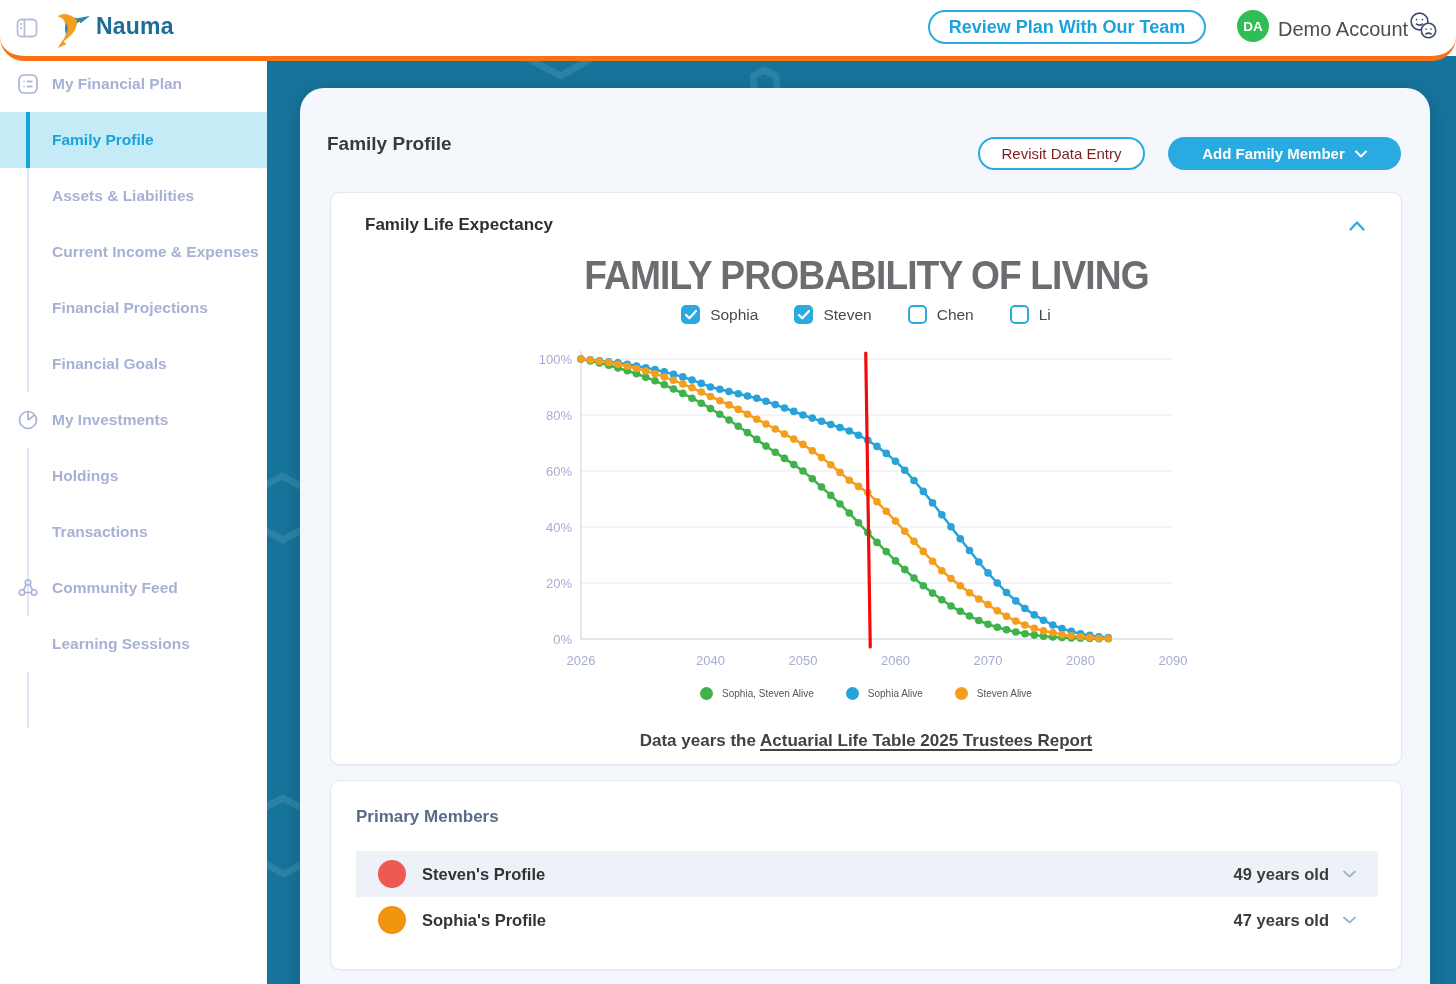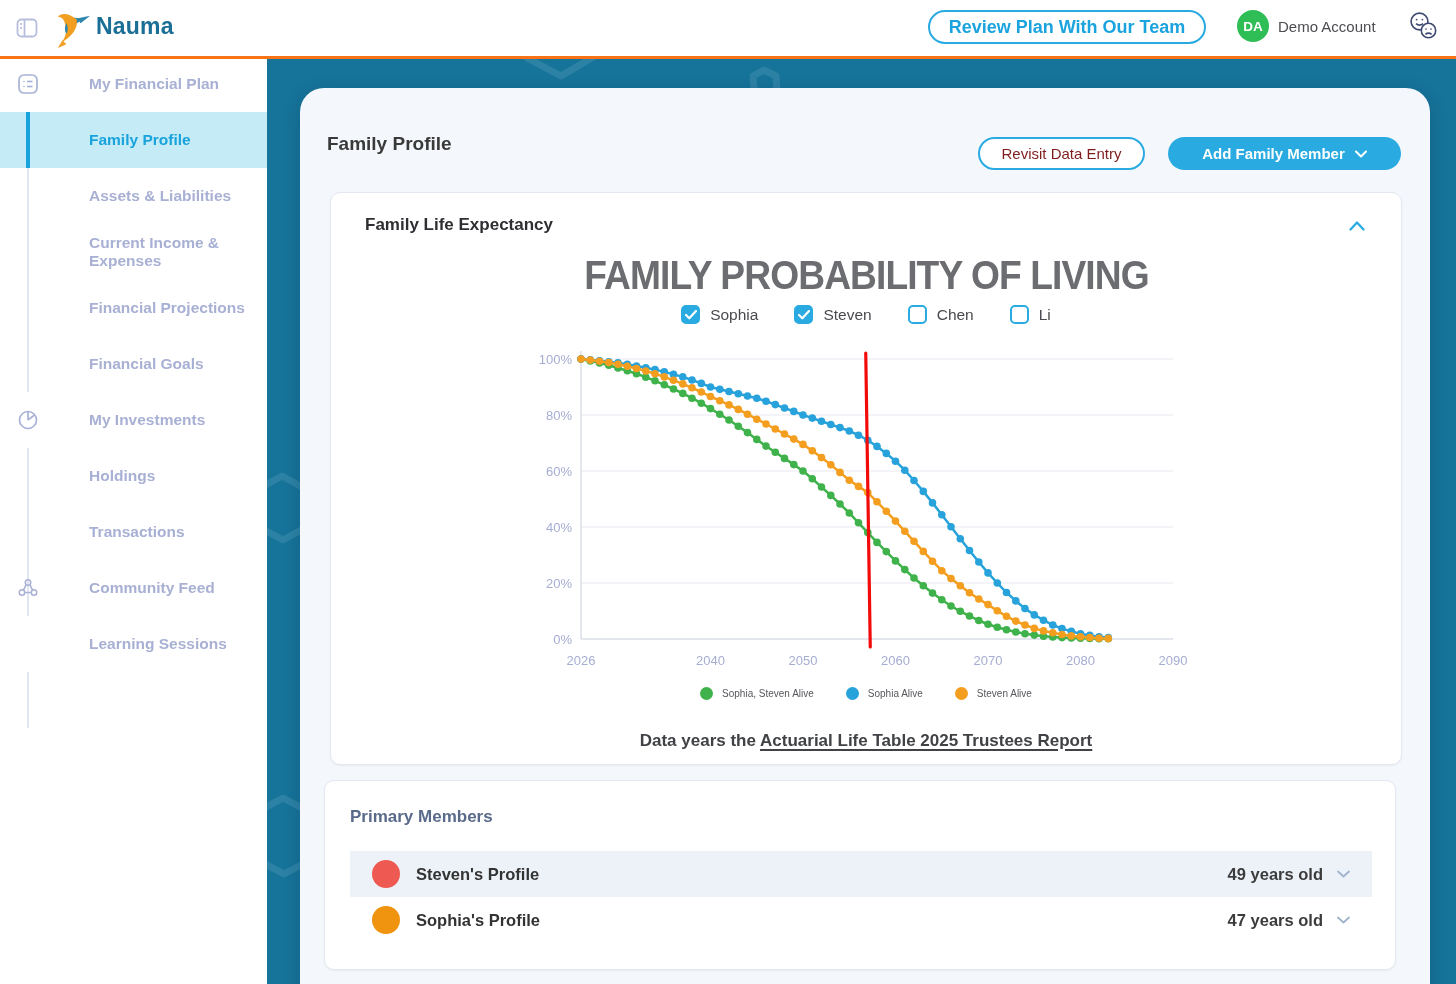--- a/index.html
+++ b/index.html
@@ -1,31 +1,31 @@
 <!DOCTYPE html>
 <html><head>
 <meta charset="utf-8">
 <style>
   html,body{margin:0;padding:0;}
   body{width:1456px;height:984px;overflow:hidden;font-family:"Liberation Sans",sans-serif;background:#fff;}
   #app{position:relative;width:1456px;height:984px;}
 
   
-  .topbar{position:absolute;left:0;top:0;width:1456px;height:56px;background:#fff;border-bottom:3px solid #f97316;z-index:30;}
+  .topbar{position:absolute;left:0;top:0;width:1456px;height:56px;background:#fff;border-bottom:5px solid #f97316;z-index:30;border-radius:24px;}
   .toggle-btn{position:absolute;left:15px;top:16px;width:24px;height:24px;cursor:pointer;}
   .logo-bird{position:absolute;left:54px;top:8px;width:38px;height:40px;}
   .logo-text{position:absolute;left:96px;top:13px;font-size:23px;font-weight:bold;color:#1b6f96;letter-spacing:.2px;}
   .review-btn{position:absolute;left:928px;top:10px;width:278px;height:34px;box-sizing:border-box;border:2px solid #29abe2;border-radius:18px;color:#1ba3de;font-size:18px;font-weight:bold;display:flex;align-items:center;justify-content:center;background:#fff;cursor:pointer;}
   .avatar{position:absolute;left:1237px;top:10px;width:32px;height:32px;border-radius:50%;background:#2fbd55;color:#fff;font-size:13.5px;font-weight:bold;display:flex;align-items:center;justify-content:center;cursor:pointer;text-align:right;}
-  .account-name{position:absolute;left:1278px;top:18px;font-size:15px;color:#4c4c52;}
+  .account-name{position:absolute;left:1278px;top:18px;font-size:20px;color:#4c4c52;}
   .feedback-btn{position:absolute;left:1408px;top:10px;width:30px;height:32px;cursor:pointer;}
 
   
   .sidebar{position:absolute;left:0;top:56px;width:267px;height:928px;background:#fff;z-index:20;}
-  .side-row{position:relative;height:56px;display:flex;align-items:center;cursor:pointer;padding-left:37px;}
+  .side-row{position:relative;height:56px;display:flex;align-items:center;cursor:pointer;}
   .side-row .sicon{position:absolute;left:17px;top:17px;width:22px;height:22px;}
   .sec-label{margin-left:52px;font-size:15.5px;font-weight:600;color:#a8b0d4;}
   .sub-label{margin-left:52px;font-size:15.5px;font-weight:600;color:#a8b0d4;}
   .side-row.active{background:#c5ebf7;}
   .side-row.active .sub-label{color:#18a3dc;}
   .side-row.active::before{content:"";position:absolute;left:26px;top:0;width:4px;height:56px;background:#18a3dc;}
   .vline{position:absolute;left:27px;width:2px;background:#e2e6f4;z-index:0;}
 
   
   .main{position:absolute;left:267px;top:56px;width:1189px;height:928px;background:#16739a;overflow:hidden;}
@@ -53,21 +53,21 @@
   .cbx-label{font-size:15.5px;color:#4a4a4e;}
   .chart-wrap{position:absolute;left:0;top:156px;width:100%;text-align:center;}
   .legend-row{position:absolute;left:0;top:494px;width:100%;display:flex;justify-content:center;gap:32px;}
   .legend-item{display:flex;align-items:center;gap:9px;}
   .legend-dot{width:13px;height:13px;border-radius:50%;}
   .legend-label{font-size:10px;color:#56575b;}
   .source-row{position:absolute;left:0;top:538px;width:100%;text-align:center;font-size:17px;font-weight:bold;color:#414246;}
   .source-row a{color:#414246;text-decoration:underline;text-decoration-thickness:2px;text-underline-offset:3px;cursor:pointer;}
 
   
-  .card2{position:absolute;left:24px;top:692px;width:1072px;height:190px;background:#fff;border:1px solid #e3e8f1;border-radius:10px;box-shadow:0 1px 2px rgba(16,42,67,.05);box-sizing:border-box;}
+  .card2{position:absolute;left:30px;top:692px;width:1072px;height:190px;background:#fff;border:1px solid #e3e8f1;border-radius:10px;box-shadow:0 1px 2px rgba(16,42,67,.05);box-sizing:border-box;}
   .c2-title{position:absolute;left:25px;top:26px;font-size:17px;font-weight:bold;color:#5a6a8b;}
   .member-row{position:absolute;left:25px;width:1022px;height:46px;display:flex;align-items:center;cursor:pointer;}
   .member-row.r0{top:70px;background:#edf2f9;}
   .member-row.r1{top:116px;background:#fff;}
   .member-avatar{width:28px;height:28px;border-radius:50%;margin-left:22px;}
   .member-name{margin-left:16px;font-size:16.5px;font-weight:bold;color:#333;}
   .member-spacer{flex:1;}
   .member-age{font-size:16.5px;font-weight:bold;color:#3c3c3c;}
   .member-chevron{margin-left:14px;margin-right:22px;color:#9fb3cb;display:flex;align-items:center;}
 </style>

